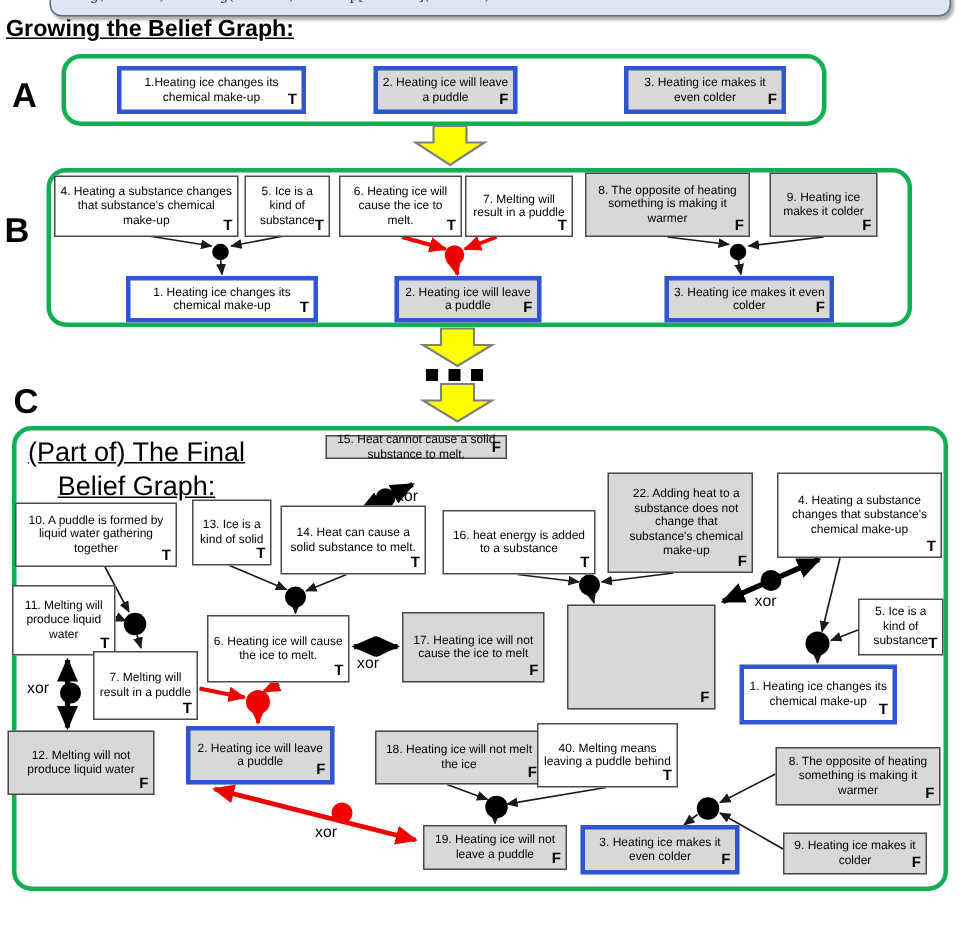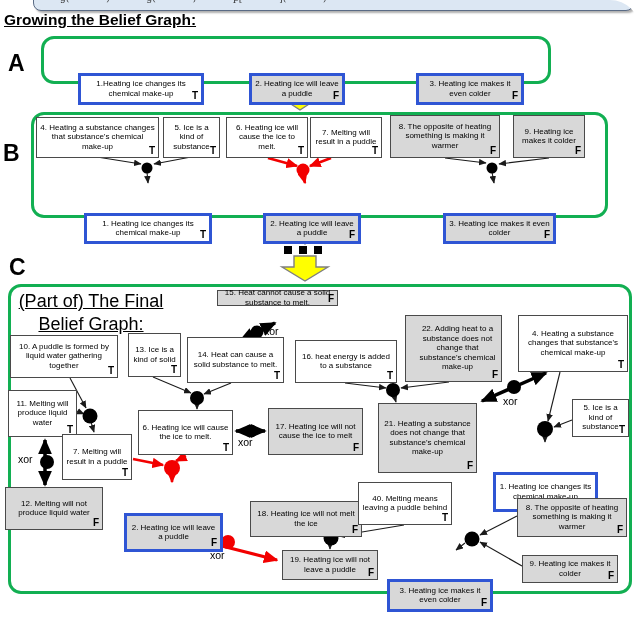--- a/index.html
+++ b/index.html
@@ -1,34 +1,34 @@
 <!DOCTYPE html>
 <html style="--green: #12af52; --blue: #2f55d4; --gray: #d8d8d8; --red: #f20000; --yellow: #ffff00; --line: #1a1a1a; --black: #000000;"><head>
 <meta charset="utf-8">
 <style>
   html,body{margin:0;padding:0;background:#fff;}
   .page{position:relative;width:640px;height:617px;background:#fff;overflow:hidden;
-        font-family:"Liberation Sans",sans-serif;color:#000;border-radius:30px;}
+        font-family:"Liberation Sans",sans-serif;color:#000;}
   .clipped-box{position:absolute;left:33px;top:-30px;width:599px;height:39px;background:#dce7f3;
         border:1.3px solid #5a6b85;border-radius:8px;box-shadow:2px 2px 2px rgba(110,110,110,.55);}
   .clipped-frag{position:absolute;left:60px;top:-7px;width:520px;font-family:"DejaVu Serif",serif;
         font-size:9px;color:#333;word-spacing:34px;white-space:nowrap;}
   .main-title{position:absolute;left:4px;top:11px;font-size:15.5px;font-weight:bold;
         text-decoration:underline;}
   .greenbox{position:absolute;border:3.5px solid var(--green);border-radius:13px;box-sizing:border-box;background:transparent;}
   .seclabel{position:absolute;font-size:23px;font-weight:bold;}
   .c-title{position:absolute;left:14px;top:290px;width:154px;font-size:18px;font-weight:normal;
         text-decoration:underline;text-align:center;line-height:1.25;}
   .node{position:absolute;border:1.2px solid #4a4a4a;background:#fff;box-sizing:border-box;
         font-size:8px;line-height:1.18;text-align:center;display:flex;align-items:center;
         justify-content:center;padding:1px 3px 2px 3px;}
   .node .txt{display:inline-block;}
   .node .tf{position:absolute;right:3px;bottom:0px;font-weight:bold;font-size:10px;}
   .node.gray{background:var(--gray);}
-  .node.answer{border:3px solid var(--blue);margin-top:29px;}
+  .node.answer{border:3px solid var(--blue);}
   .xorlab{position:absolute;font-size:10.5px;}
   svg.layer{position:absolute;left:0;top:0;}
   line.thin{stroke:var(--line);stroke-width:1.1;}
   line.thick{stroke:var(--black);stroke-width:3.5;}
   line.redln{stroke:var(--red);stroke-width:2.6;}
   line.redthick{stroke:var(--red);stroke-width:3.2;}
   circle.bdot{fill:var(--black);}
   circle.rdot{fill:var(--red);}
   polygon.yellow{fill:var(--yellow);stroke:#7f7f7f;stroke-width:1.4;}
   rect.sq{fill:var(--black);}
@@ -264,40 +264,39 @@
     </div>
   <div class="node" style="left:138px;top:410px;width:95px;height:45px;">
     <span class="txt">6. Heating ice will cause the ice to melt.</span>
     <span class="tf">T</span>
     </div>
   <div class="node gray" style="left:268px;top:408px;width:95px;height:47px;">
     <span class="txt">17. Heating ice will not cause the ice to melt</span>
     <span class="tf">F</span>
     </div>
   <div class="node gray" style="left:378px;top:403px;width:99px;height:70px;">
-    <span class="txt">21. Heating a substance does not change that substance's chemical make-up</span>
     <span class="tf">F</span>
     </div>
   <div class="node" style="left:572px;top:399px;width:57px;height:38px;">
     <span class="txt">5. Ice is a kind of substance</span>
     <span class="tf">T</span>
     </div>
   <div class="node answer" style="left:493px;top:443px;width:105px;height:40px;">
     <span class="txt">1. Heating ice changes its chemical make-up</span>
     <span class="tf">T</span>
     </div>
   <div class="node gray" style="left:5px;top:487px;width:98px;height:43px;">
     <span class="txt">12. Melting will not produce liquid water</span>
     <span class="tf">F</span>
     </div>
   <div class="node answer gray" style="left:124px;top:484px;width:99px;height:39px;">
     <span class="txt">2. Heating ice will leave a puddle</span>
     <span class="tf">F</span>
     </div>
-  <div class="node gray" style="left:250px;top:501px;width:112px;height:36px;">
+  <div class="node gray" style="left:250px;top:487px;width:112px;height:36px;">
     <span class="txt">18. Heating ice will not melt the ice</span>
     <span class="tf">F</span>
     </div>
   <div class="node" style="left:358px;top:482px;width:94px;height:43px;">
     <span class="txt">40. Melting means leaving a puddle behind</span>
     <span class="tf">T</span>
     </div>
   <div class="node gray" style="left:282px;top:550px;width:96px;height:30px;">
     <span class="txt">19. Heating ice will not leave a puddle</span>
     <span class="tf">F</span>

